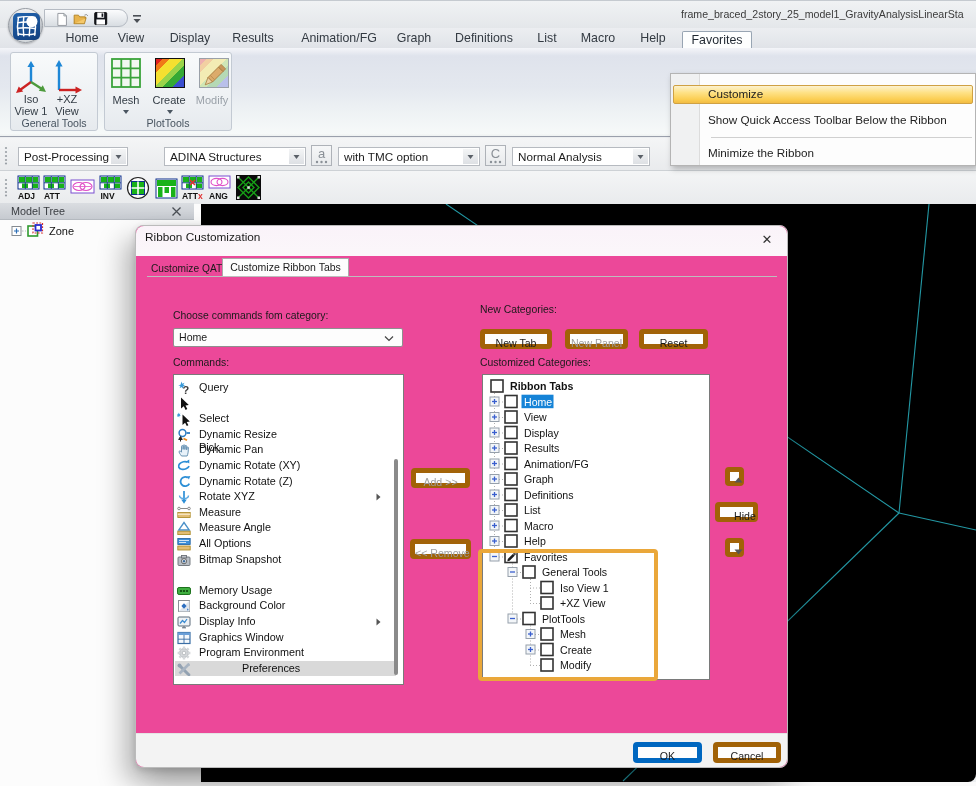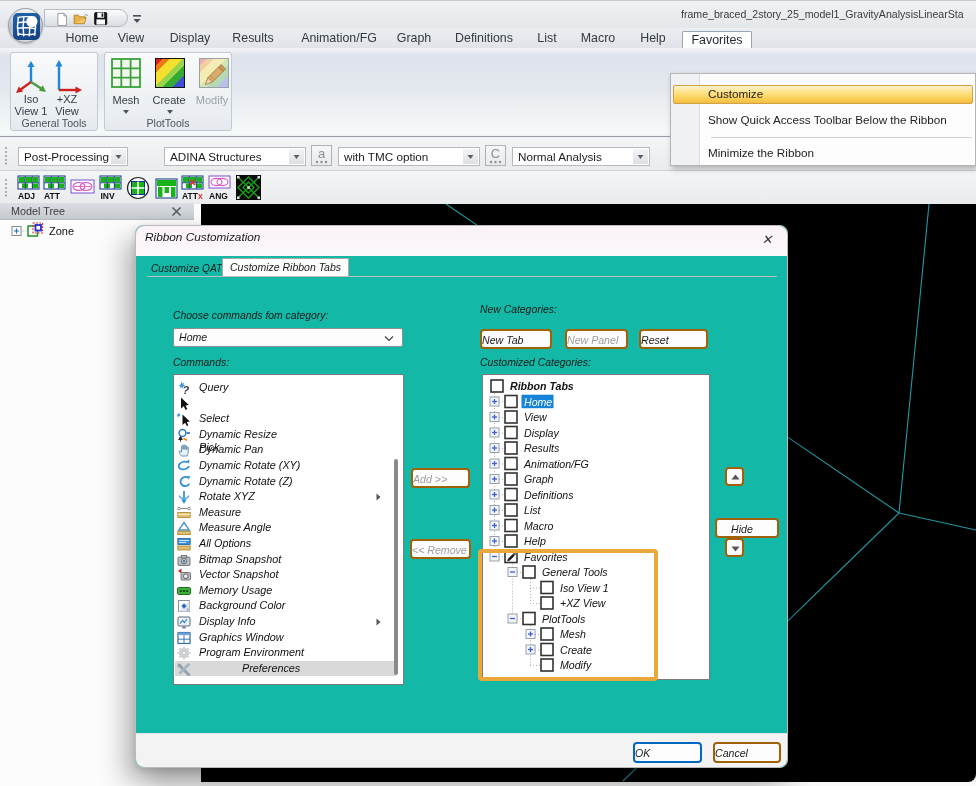--- a/index.html
+++ b/index.html
@@ -43,28 +43,28 @@
 #graphics { left:201px; top:204px; width:775px; height:578px; background:#000; border-bottom-right-radius:8px; }
 #bottomstrip { left:201px; top:782px; width:775px; height:4px; background:#fafafa; }
 
 
 #ctxmenu { left:670px; top:73px; width:306px; height:93px; background:#fdfdfd; border:1px solid #b4b4b4; box-shadow:2px 3px 6px rgba(0,0,0,0.25); z-index:40; }
 #ctxmenu .gutter { position:absolute; left:0; top:0; width:29px; height:100%; background:#f0f1f2; border-right:1px solid #dcdcdc; }
 .mitem { position:absolute; left:37px; font-size:11.7px; color:#1e1e1e; }
 #mhl { position:absolute; left:2px; top:11px; right:2px; height:19px; background:linear-gradient(#fcf2cf 0%,#fee287 38%,#fbce53 78%,#f2bc43 100%); border:1px solid #cfa144; border-radius:2px; }
 
 
-#dialog { left:135px; top:225px; width:653px; height:543px; background:#14b8a6; border:1px solid #bbb; border-radius:8px; box-shadow:-12px 14px 26px rgba(0,0,0,0.25), 12px 14px 26px rgba(0,0,0,0.20), 0 2px 6px rgba(0,0,0,0.12); z-index:50;font-style:italic; }
+#dialog { left:135px; top:225px; width:653px; height:543px; background:#ec4899; border:1px solid #bbb; border-radius:8px; box-shadow:-12px 14px 26px rgba(0,0,0,0.25), 12px 14px 26px rgba(0,0,0,0.20), 0 2px 6px rgba(0,0,0,0.12); z-index:50; }
 #dlgtitle { position:absolute; left:0; top:0; width:100%; height:30px; background:linear-gradient(#faf3f9,#fbf7fa); border-radius:8px 8px 0 0; font-size:11.8px; color:#1a1a1a; line-height:23px; padding-left:9px; }
 #dlgclose { position:absolute; right:8px; top:2px; width:24px; height:24px; font-size:13px; color:#333; text-align:center; line-height:24px; font-weight:400; }
 .dtab { position:absolute; font-size:12px; color:#1a1a1a; }
 #dtabsel { left:86px; top:32px; width:127px; height:19px; background:#fdfdfd; border:1px solid #aaa; border-bottom:none; text-align:center; line-height:17px; white-space:nowrap; font-size:10.5px; }
 #dtabline { position:absolute; left:11px; top:50px; width:630px; height:1px; background:#bdbdbd; }
 .dlabel { position:absolute; font-size:10.4px; color:#1a1a1a; }
-.wbtn { position:absolute; background:#fdfdfd; border:2px solid #a16207; border-radius:4px; font-size:10.6px; color:#1a1a1a; }
+.wbtn { position:absolute; background:#fdfdfd; border:5px solid #a16207; border-radius:4px; font-size:10.6px; color:#1a1a1a; text-align:center; }
 .wbtn.dis { color:#9d9d9d; }
 #cmdlist { position:absolute; left:37px; top:148px; width:231px; height:311px; background:#fff; border:1px solid #7a7a7a; }
 #cattree { position:absolute; left:346px; top:148px; width:228px; height:306px; background:#fff; border:1px solid #7a7a7a; }
 #dlgfooter { position:absolute; left:0; bottom:0; width:100%; height:34px; background:#f3f3f3; border-top:1px solid #e4e4e4; border-radius:0 0 8px 8px; }
 #orange { position:absolute; left:342px; top:323px; width:180px; height:132px; border:4px solid #eaa73a; border-radius:4px; z-index:5; }
 </style>
 </head>
 <body>
 <div id="stage">
   <div id="titlebar" class="abs"></div>
@@ -429,28 +429,20 @@
           <span style="position:absolute;left:25px;top:0;font-size:10.8px;line-height:15.6px;color:#111;white-space:nowrap;">All Options</span>
         </div>
 <div style="position:absolute;left:0;top:176.6px;width:229px;height:15.6px;">
           <svg style="position:absolute;left:3px;top:1px;" width="14" height="14" viewBox="0 0 14 14">
             <rect x="1" y="4" width="12" height="8.5" rx="1" fill="#b9bec5" stroke="#6a6f76" stroke-width="0.9"></rect>
             <rect x="4.5" y="2.5" width="5" height="2.5" fill="#b9bec5" stroke="#6a6f76" stroke-width="0.9"></rect>
             <circle cx="7" cy="8.2" r="2.6" fill="#e8eaee" stroke="#555" stroke-width="0.9"></circle>
             <circle cx="7" cy="8.2" r="1.2" fill="#3b6a9a"></circle>
           </svg>
           <span style="position:absolute;left:25px;top:0;font-size:10.8px;line-height:15.6px;color:#111;white-space:nowrap;">Bitmap Snapshot</span>
-        </div>
-<div style="position:absolute;left:0;top:192.2px;width:229px;height:15.6px;">
-          <svg style="position:absolute;left:3px;top:1px;" width="14" height="14" viewBox="0 0 14 14">
-            <path d="M1 3 l3.5 2.5 v-5 z" fill="#cc2222"></path>
-            <rect x="4" y="4.5" width="9.5" height="7.5" rx="1" fill="#b9bec5" stroke="#6a6f76" stroke-width="0.9"></rect>
-            <circle cx="8.8" cy="8.2" r="2.4" fill="#e8eaee" stroke="#555" stroke-width="0.9"></circle>
-          </svg>
-          <span style="position:absolute;left:25px;top:0;font-size:10.8px;line-height:15.6px;color:#111;white-space:nowrap;">Vector Snapshot</span>
         </div>
 <div style="position:absolute;left:0;top:207.8px;width:229px;height:15.6px;">
           <svg style="position:absolute;left:3px;top:1px;" width="14" height="14" viewBox="0 0 14 14">
             <rect x="0.5" y="3.5" width="13" height="7" rx="1.6" fill="#3fae3f" stroke="#1c711c" stroke-width="1"></rect>
             <circle cx="4" cy="7" r="1.1" fill="#0c420c"></circle>
             <circle cx="7" cy="7" r="1.1" fill="#0c420c"></circle>
             <circle cx="10" cy="7" r="1.1" fill="#0c420c"></circle>
           </svg>
           <span style="position:absolute;left:25px;top:0;font-size:10.8px;line-height:15.6px;color:#111;white-space:nowrap;">Memory Usage</span>
         </div>
@@ -618,21 +610,21 @@
           <rect x="58.0" y="268.5" width="12" height="12" fill="#fff" stroke="#333" stroke-width="1.6"></rect>
           <text x="77.0" y="278.5" font-size="10.6" font-weight="normal" fill="#111">Create</text>
           <path d="M47.0 290.5 H57.0" stroke="#b0b0b0" stroke-width="1" stroke-dasharray="1 2" fill="none"></path>
           <rect x="58.0" y="284.0" width="12" height="12" fill="#fff" stroke="#333" stroke-width="1.6"></rect>
           <text x="77.0" y="294.0" font-size="10.6" font-weight="normal" fill="#111">Modify</text>
         </svg></div>
     <div id="orange"></div>
     <div class="wbtn" style="left:589px;top:241px;width:19px;height:19px;"><svg width="17" height="17" viewBox="0 0 17 17">
           <path d="M4.5 10.5 L8.5 5.5 L12.5 10.5 Z" fill="#555"></path>
         </svg></div>
-    <div class="wbtn" style="left:579px;top:292px;width:64px;height:20px;line-height:18px;padding-left:14px;">Hide</div>
+    <div class="wbtn" style="left:579px;top:276px;width:43px;height:20px;line-height:18px;padding-left:14px;">Hide</div>
     <div class="wbtn" style="left:589px;top:312px;width:19px;height:19px;"><svg width="17" height="17" viewBox="0 0 17 17">
           <path d="M4.5 6.5 L12.5 6.5 L8.5 11.5 Z" fill="#555"></path>
         </svg></div>
     <div id="dlgfooter"></div>
     <div class="wbtn" style="left:497px;top:516px;width:69px;height:21px;line-height:19px;border-color:#0067c0;">OK</div>
     <div class="wbtn" style="left:577px;top:516px;width:68px;height:21px;line-height:19px;">Cancel</div>
   </div>
 </div>
 
 </body></html>

